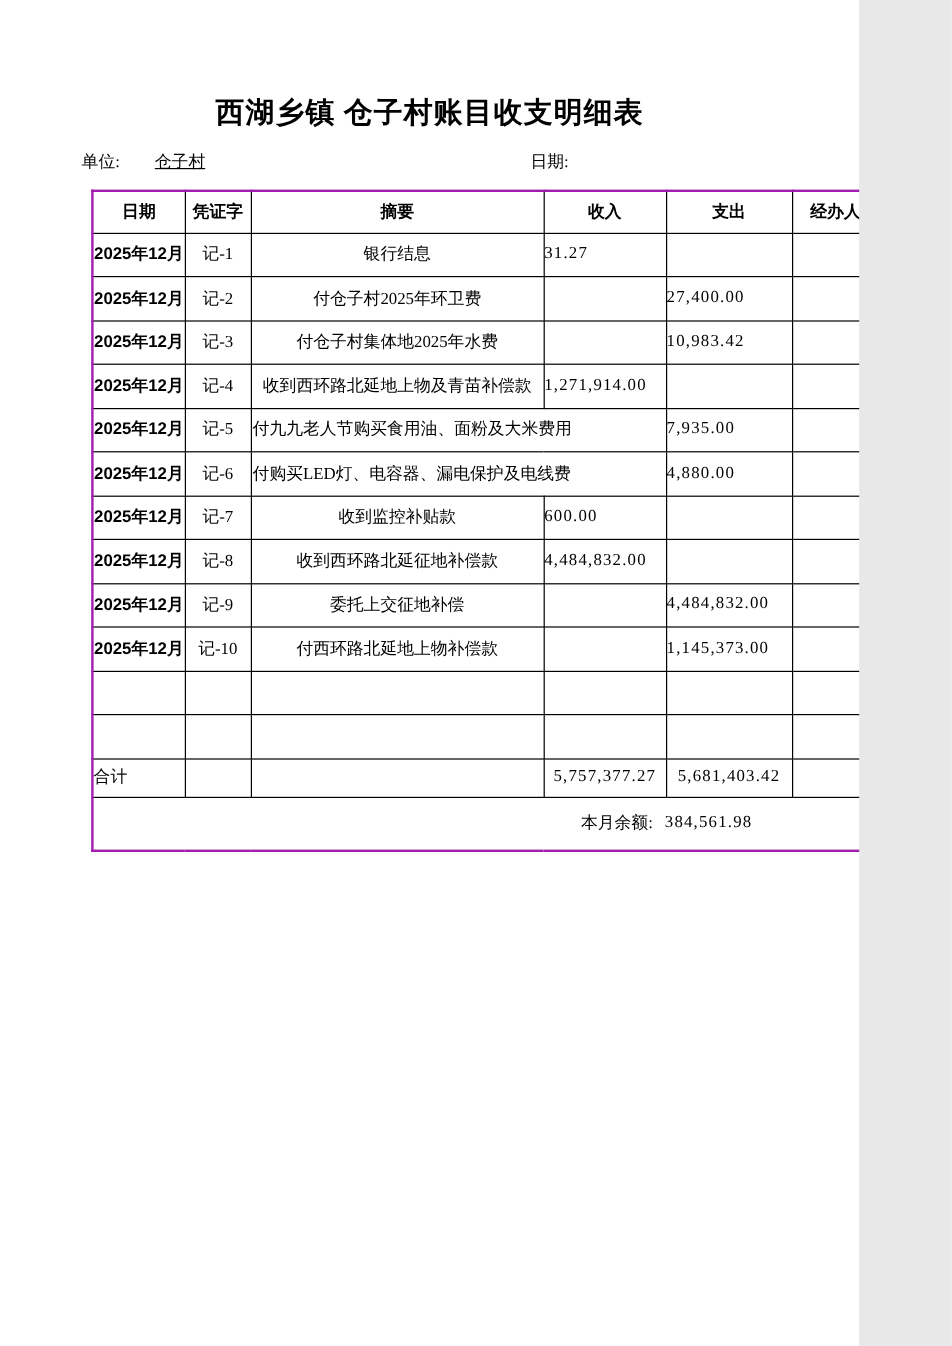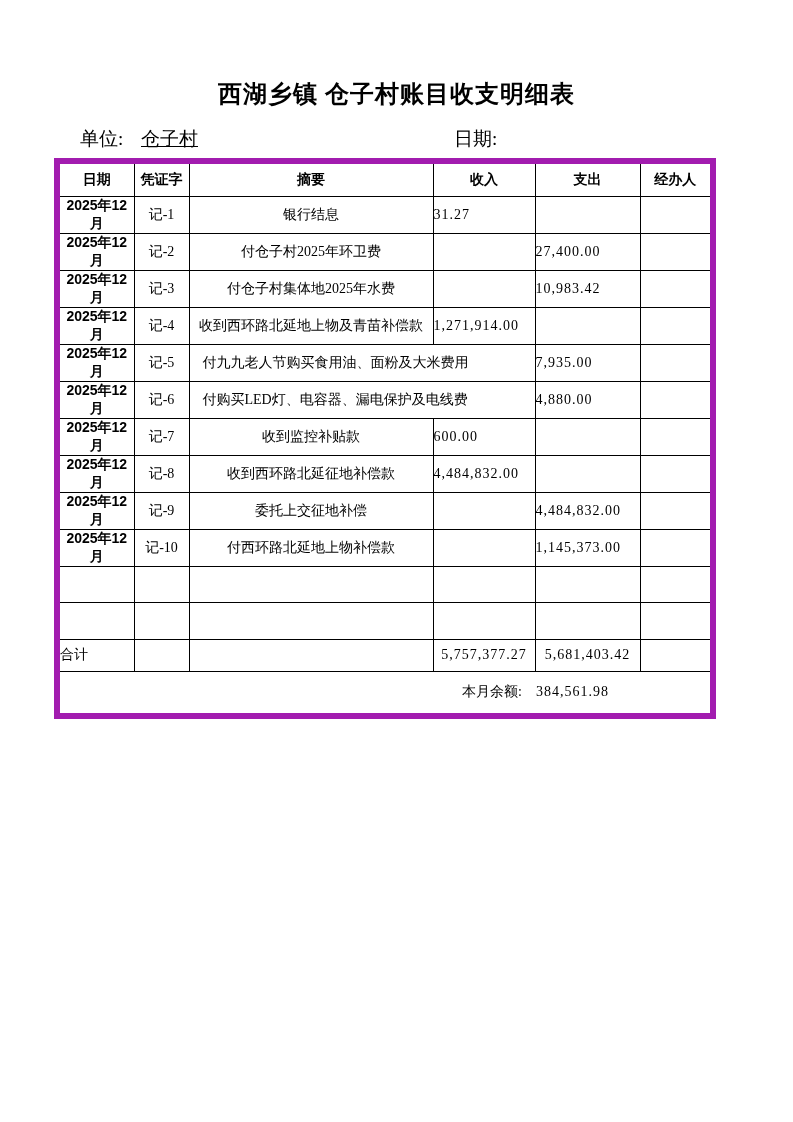--- a/index.html
+++ b/index.html
@@ -1,19 +1,19 @@
 <!DOCTYPE html>
 <html><head>
 <meta charset="utf-8">
 <style>
   * { margin: 0; padding: 0; box-sizing: border-box; }
   html, body { background: #e8e8e8; }
   .page {
     position: relative;
-    width: 793px;
+    width: 716px;
     height: 1122px;
     background: #ffffff;
     font-family: "Liberation Serif", "DejaVu Serif", serif;
     color: #000;
     overflow: hidden;
   }
   .doc-title {
     position: absolute;
     top: 78px;
     left: 0;
@@ -23,35 +23,34 @@
     font-weight: bold;
     letter-spacing: 1px;
     font-family: "Liberation Serif", "DejaVu Serif", serif;
   }
   .meta-row {
     position: absolute;
     top: 126px;
     left: 67px;
     width: 656px;
     height: 18px;
-    font-size: 19px;
-    margin-left: 12px;
+    font-size: 14px;
   }
   .meta-row .unit-label { position: absolute; left: 1px; }
   .meta-row .unit-value { position: absolute; left: 62px; text-decoration: underline; }
   .meta-row .date-label { position: absolute; left: 375px; }
 
   table.ledger {
     position: absolute;
     top: 158px;
-    left: 54px;
+    left: 76px;
     width: 656px;
     border-collapse: collapse;
     table-layout: fixed;
-    border: 6px solid #a21caf;
+    border: 2px solid #a21caf;
   }
   table.ledger th, table.ledger td {
     border: 1.5px solid #000;
     vertical-align: middle;
     font-size: 14px;
     overflow: visible;
     padding: 0;
   }
   tr.header-row { height: 35px; }
   tr.header-row th {
@@ -69,21 +68,21 @@
     text-align: center;
     font-family: "Liberation Sans", "DejaVu Sans", sans-serif;
     font-weight: 600;
     font-size: 13px;
   }
   td.c-voucher { text-align: center; font-size: 13.5px; }
   td.c-summary { text-align: center; font-size: 14px; }
   td.c-summary.overflow {
     text-align: left;
     white-space: nowrap;
-    padding-left: 13px;
+    padding-left: 1px;
   }
   td.c-num {
     text-align: left;
     padding-right: 5px;
     letter-spacing: 1px;
     font-size: 14px;
   }
   td.c-handler { text-align: center; }
 
   td.span-cell { position: relative; }

